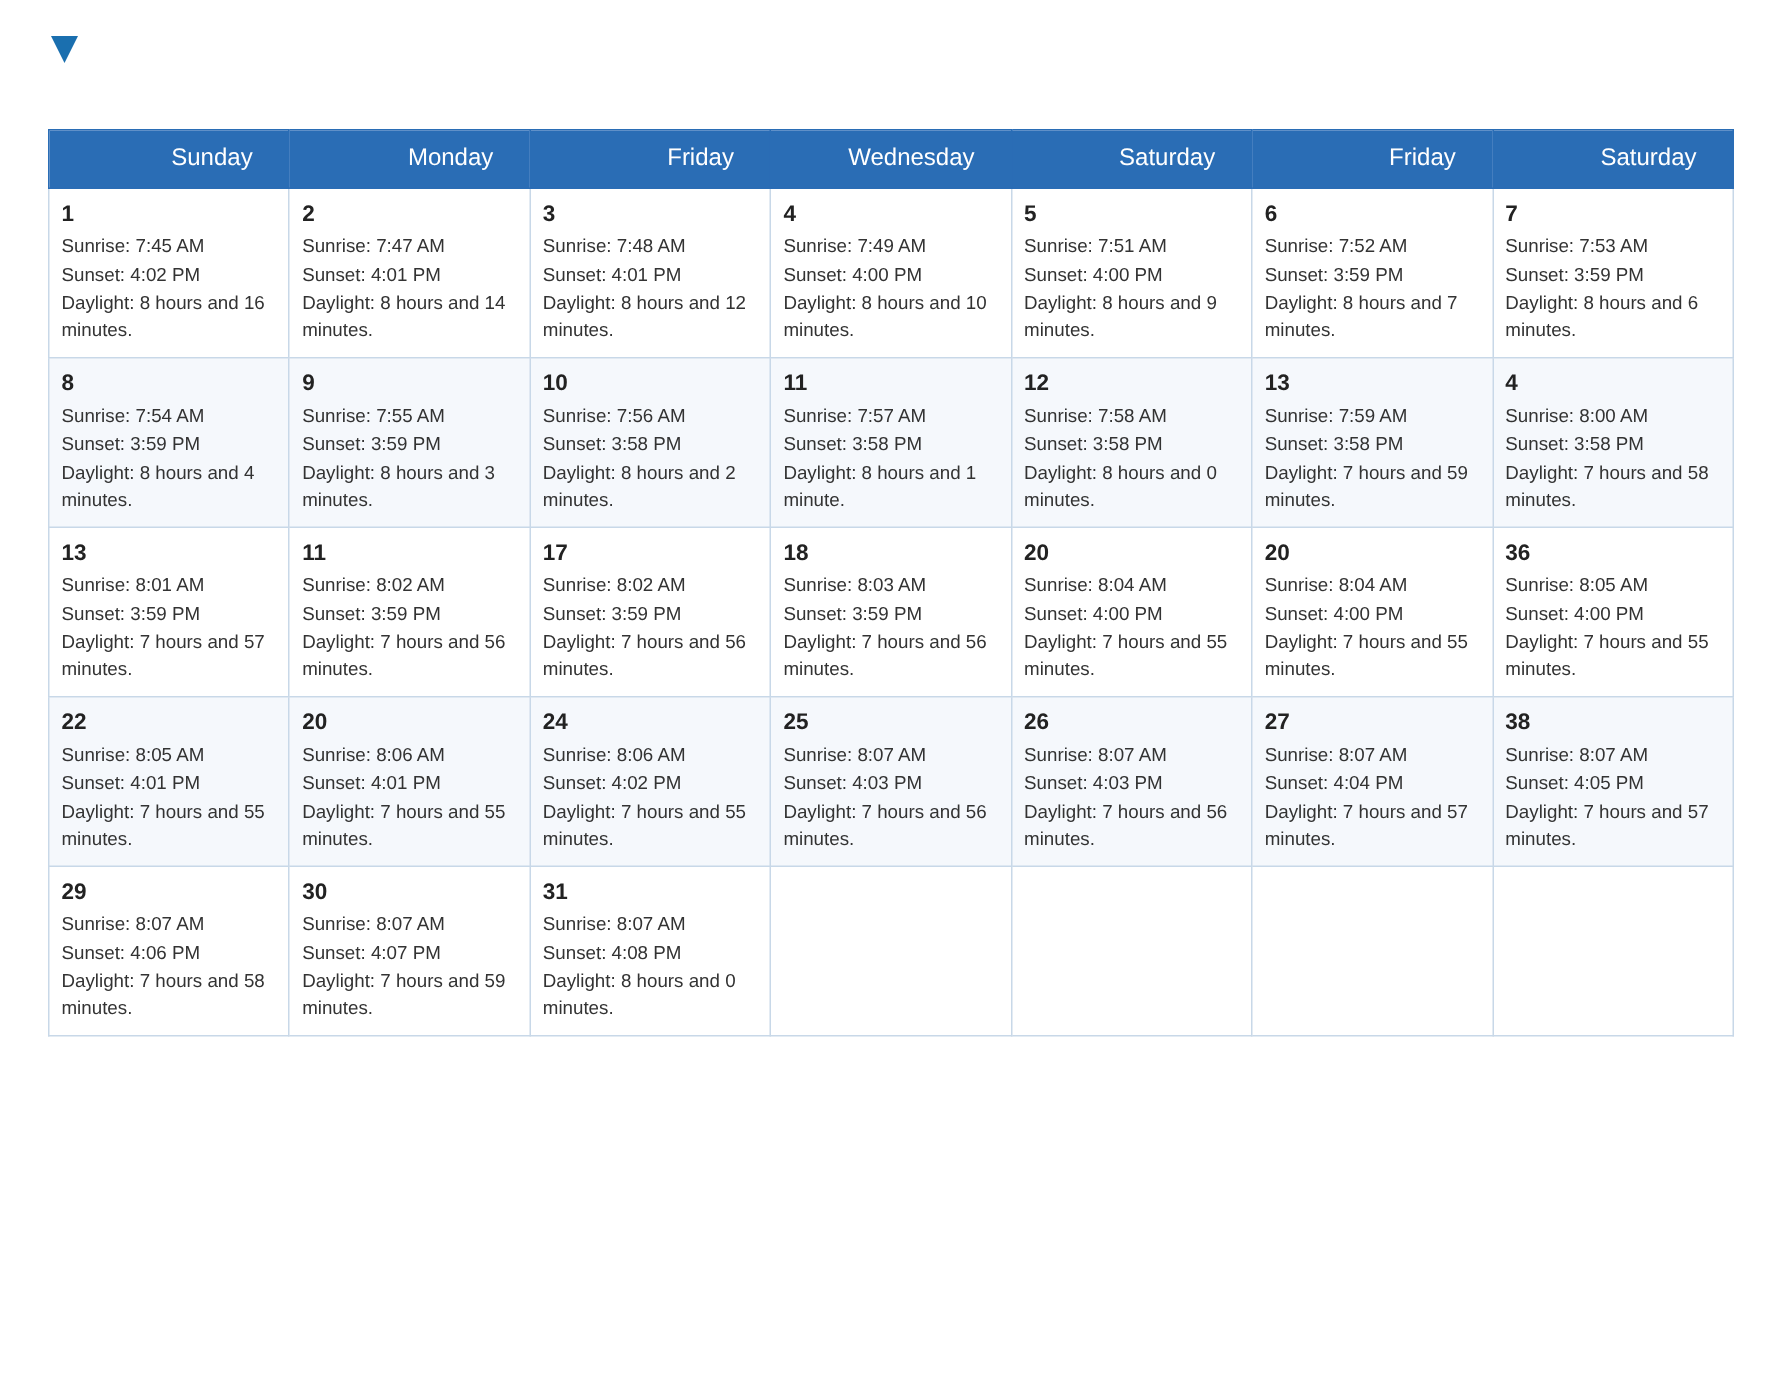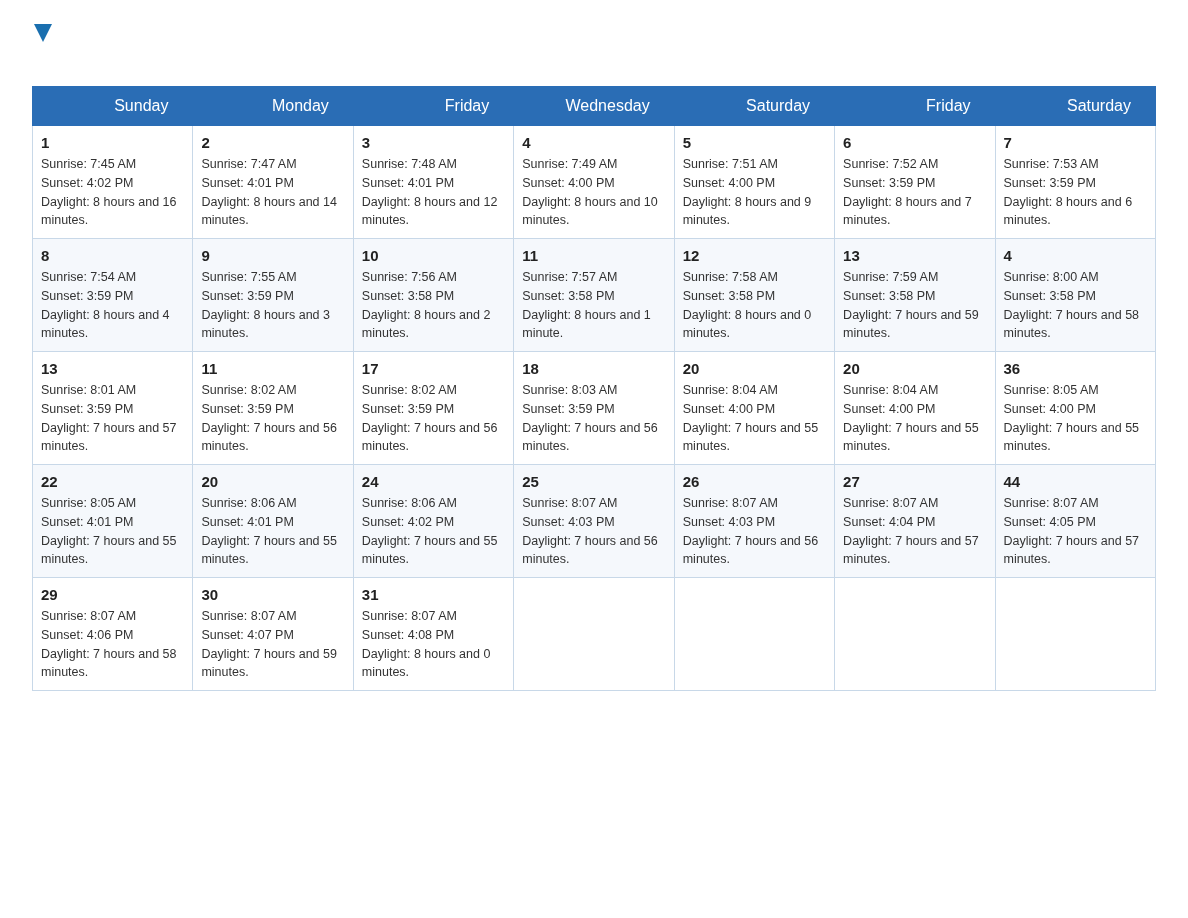--- a/index.html
+++ b/index.html
@@ -338,21 +338,21 @@
       </td>
         <td>
         <span class="day-num">27</span>
         <div class="day-info">
           Sunrise: 8:07 AM<br>
           Sunset: 4:04 PM<br>
           Daylight: 7 hours and 57 minutes.
         </div>
       </td>
         <td>
-        <span class="day-num">44</span>
+        <span class="day-num">38</span>
         <div class="day-info">
           Sunrise: 8:07 AM<br>
           Sunset: 4:05 PM<br>
           Daylight: 7 hours and 57 minutes.
         </div>
       </td>
       </tr>
       <tr>
         <td>
         <span class="day-num">29</span>

